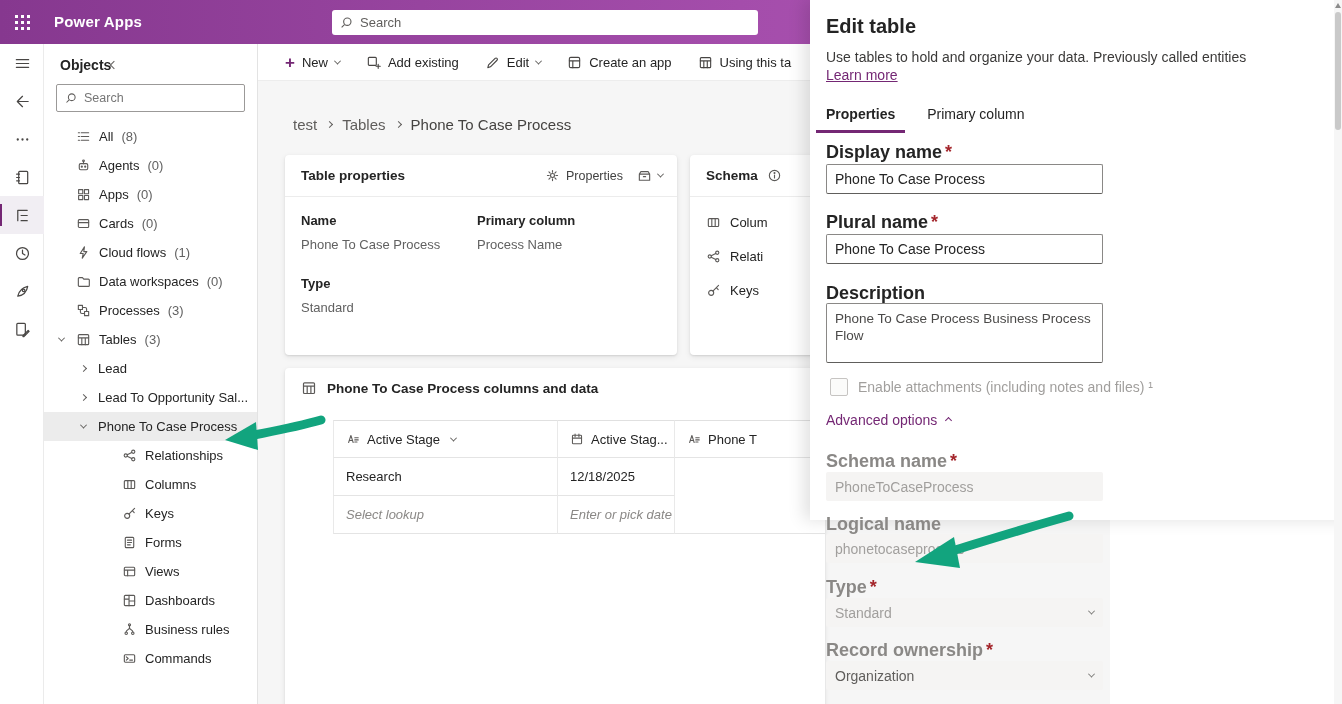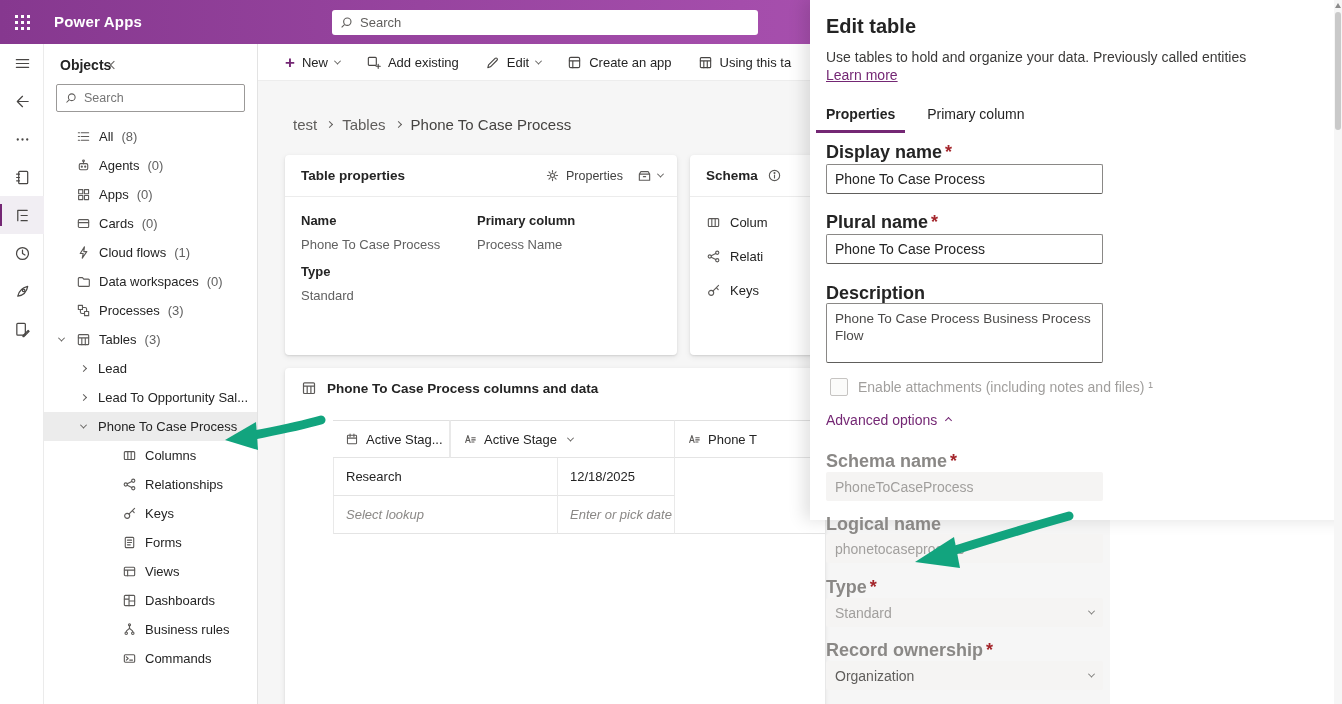--- a/index.html
+++ b/index.html
@@ -63,21 +63,21 @@
   .bc-item.current { color:#454341; }
 
   .card { position:absolute; background:#fff; border-radius:4px; box-shadow:0 1px 2px rgba(0,0,0,.10), 0 2px 6px rgba(0,0,0,.08); }
   .card-head { height:42px; display:flex; align-items:center; justify-content:space-between; padding:0 14px 0 16px; border-bottom:1px solid #ececec; }
   .card-title { font-size:13.5px; font-weight:700; color:#242424; display:flex; align-items:center; gap:9px; }
   .card-title svg, .chead-actions svg { width:15px; height:15px; stroke:#5c5a58; fill:none; stroke-width:1.2; stroke-linecap:round; stroke-linejoin:round; }
   .chead-actions { display:flex; align-items:center; gap:14px; }
   .chead-btn { display:flex; align-items:center; gap:6px; background:none; border:none; cursor:pointer; font-size:12.5px; color:#424242; font-family:"Liberation Sans",sans-serif; }
 
   .card-props { left:27px; top:111px; width:392px; height:200px; }
-  .props-grid { display:grid; grid-template-columns:176px 1fr; row-gap:12px; padding:16px; }
+  .props-grid { display:grid; grid-template-columns:176px 1fr; row-gap:24px; padding:16px; }
   .fld .flabel { font-size:13px; font-weight:700; color:#242424; margin-bottom:9px; }
   .fld .fvalue { font-size:13px; color:#616161; }
 
   .card-schema { left:432px; top:111px; width:150px; height:200px; }
   .schema-item { display:flex; align-items:center; gap:9px; padding:0 0 0 16px; height:34px; font-size:13px; color:#242424; cursor:pointer; white-space:nowrap; }
   .schema-item svg { width:15px; height:15px; stroke:#5c5a58; fill:none; stroke-width:1.2; stroke-linecap:round; stroke-linejoin:round; flex:none; }
 
   .card-data { left:27px; top:324px; width:540px; height:344px; }
   .data-head { height:40px; display:flex; align-items:center; gap:10px; padding:0 16px; }
   .data-head svg { width:16px; height:16px; stroke:#5c5a58; fill:none; stroke-width:1.2; }
@@ -308,33 +308,33 @@
     </div>
     <div class="trow lvl1 sel">
       <span class="chev-slot">
           <span class="chev down sm"></span>
         </span>
       <span>Phone To Case Process</span>
     </div>
 
     <div class="trow lvl2">
       <svg class="ti" viewBox="0 0 16 16">
-          <rect x="2.5" y="3.8" width="11" height="8.5" rx="1"></rect>
-          <path d="M6.2 3.8v8.5M9.8 3.8v8.5"></path>
-        </svg>
-      <span>Columns</span>
-    </div>
-    <div class="trow lvl2">
-      <svg class="ti" viewBox="0 0 16 16">
           <circle cx="4" cy="8" r="1.7"></circle>
           <circle cx="12" cy="4" r="1.7"></circle>
           <circle cx="12" cy="12" r="1.7"></circle>
           <path d="M5.6 7.2 10.4 4.8M5.6 8.8 10.4 11.2"></path>
         </svg>
       <span>Relationships</span>
+    </div>
+    <div class="trow lvl2">
+      <svg class="ti" viewBox="0 0 16 16">
+          <rect x="2.5" y="3.8" width="11" height="8.5" rx="1"></rect>
+          <path d="M6.2 3.8v8.5M9.8 3.8v8.5"></path>
+        </svg>
+      <span>Columns</span>
     </div>
     <div class="trow lvl2">
       <svg class="ti" viewBox="0 0 16 16">
           <circle cx="5.5" cy="10.5" r="2.7"></circle>
           <path d="M7.6 8.4 13.4 2.6M11 5l2 2"></path>
         </svg>
       <span>Keys</span>
     </div>
     <div class="trow lvl2">
       <svg class="ti" viewBox="0 0 16 16">
@@ -496,34 +496,34 @@
     <section class="card card-data">
       <div class="data-head">
         <svg viewBox="0 0 16 16">
             <rect x="2.5" y="2.8" width="11" height="10.7" rx="1"></rect>
             <path d="M2.5 6.2h11M6.2 6.2v7.3M9.9 6.2v7.3"></path>
           </svg>
         <span class="data-title">Phone To Case Process columns and data</span>
       </div>
       <div class="dtable">
         <div class="dt-row dt-hrow">
+          <div class="dt-cell c1">
+            <svg viewBox="0 0 16 16">
+                <path d="M3 12l2.6-8 2.6 8M4 9.6h3.4M10 6.5h4M10 9h4M10 11.5h2.6"></path>
+              </svg>
+            <span>Active Stage</span>
+            <span class="chev down sm cell-chev"></span>
+          </div>
           <div class="dt-cell c2">
             <svg viewBox="0 0 16 16">
                 <rect x="2.8" y="3.8" width="10.4" height="9.7" rx="1"></rect>
                 <path d="M2.8 7h10.4M5.8 2.3v3M10.2 2.3v3"></path>
               </svg>
             <span>Active Stag...</span>
 
-          </div>
-          <div class="dt-cell c1">
-            <svg viewBox="0 0 16 16">
-                <path d="M3 12l2.6-8 2.6 8M4 9.6h3.4M10 6.5h4M10 9h4M10 11.5h2.6"></path>
-              </svg>
-            <span>Active Stage</span>
-            <span class="chev down sm cell-chev"></span>
           </div>
           <div class="dt-cell c3">
             <svg viewBox="0 0 16 16">
                 <path d="M3 12l2.6-8 2.6 8M4 9.6h3.4M10 6.5h4M10 9h4M10 11.5h2.6"></path>
               </svg>
             <span>Phone T</span>
           </div>
         </div>
         <div class="dt-row">
           <div class="dt-cell c1">

